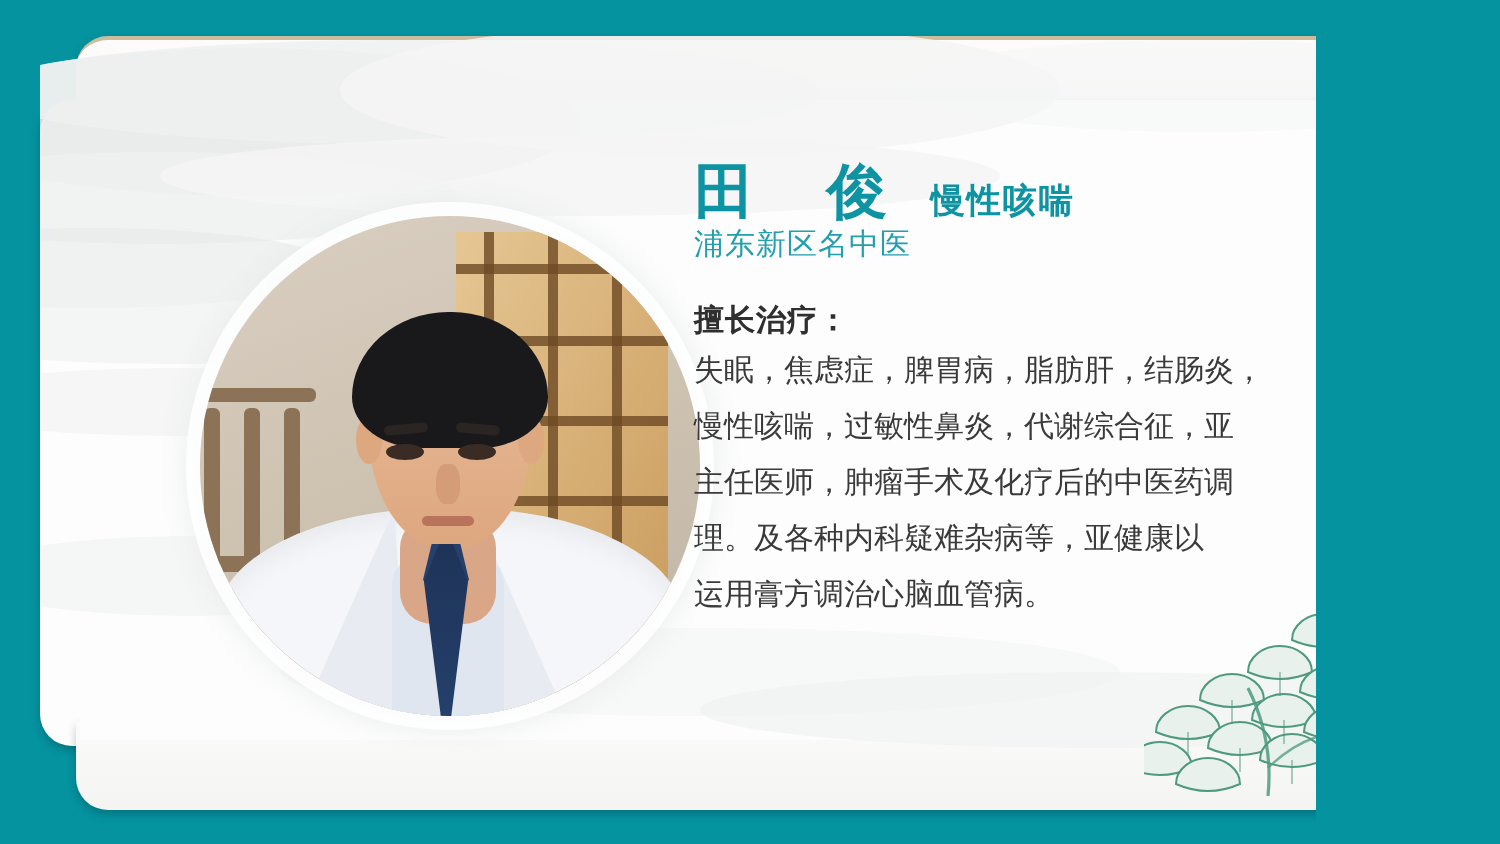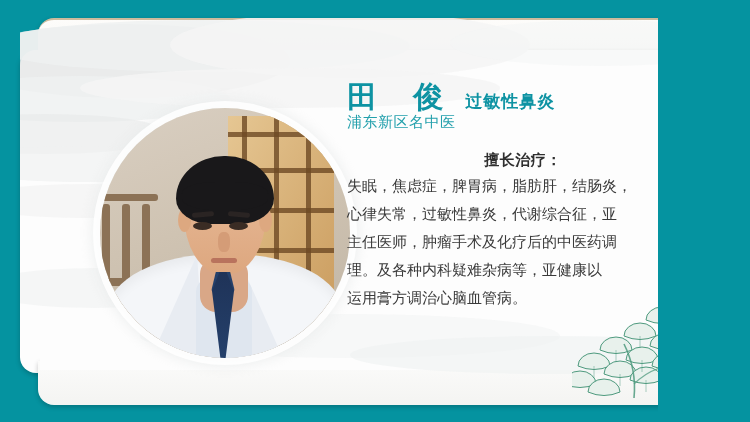--- a/index.html
+++ b/index.html
@@ -113,21 +113,21 @@
 
   
   .info{position:absolute;left:347px;top:80px;width:352px;}
   .nameline{display:flex;align-items:baseline;white-space:nowrap;}
   .name{
     color:#0e93a3;font-weight:bold;font-size:30px;line-height:1.1;
     letter-spacing:14px;
   }
   .title{color:#0e93a3;font-weight:bold;font-size:17px;margin-left:8px;letter-spacing:1px;}
   .subtitle{color:#23a0ac;font-size:15px;margin-top:0;letter-spacing:.5px;}
-  .spec-head{color:#2f2f2f;font-weight:bold;font-size:15px;margin-top:19px;letter-spacing:.5px;text-align:center;}
+  .spec-head{color:#2f2f2f;font-weight:bold;font-size:15px;margin-top:19px;letter-spacing:.5px;}
   .spec-body{color:#3a3a3a;font-size:15px;line-height:28px;margin-top:2px;width:345px;}
   .spec-body div{white-space:nowrap;}
 </style>
 </head>
 <body>
 
 <div id="stage">
 
   <div class="backdrop"></div>
 
@@ -220,26 +220,26 @@
       </g>
       <path d="M62 124 C64 104 60 86 52 70" fill="none" stroke="#4e9a7e" stroke-width="1.6" opacity=".85"></path>
       <path d="M62 110 C72 100 84 94 96 92" fill="none" stroke="#4e9a7e" stroke-width="1.2" opacity=".75"></path>
     </svg>
 
   </div>
 
   <div class="info">
     <div class="nameline">
       <span class="name">田  俊</span>
-      <span class="title">过敏性鼻炎</span>
+      <span class="title">慢性咳喘</span>
     </div>
     <div class="subtitle">浦东新区名中医</div>
     <div class="spec-head">擅长治疗：</div>
     <div class="spec-body">
       <div>失眠，焦虑症，脾胃病，脂肪肝，结肠炎，</div>
-      <div>心律失常，过敏性鼻炎，代谢综合征，亚</div>
+      <div>慢性咳喘，过敏性鼻炎，代谢综合征，亚</div>
       <div>主任医师，肿瘤手术及化疗后的中医药调</div>
       <div>理。及各种内科疑难杂病等，亚健康以</div>
       <div>运用膏方调治心脑血管病。</div>
     </div>
   </div>
 
 </div>
 
 </body></html>

